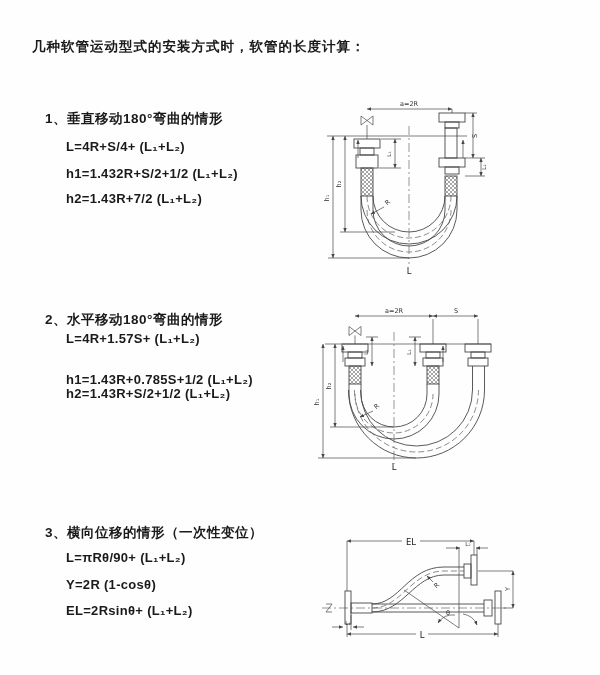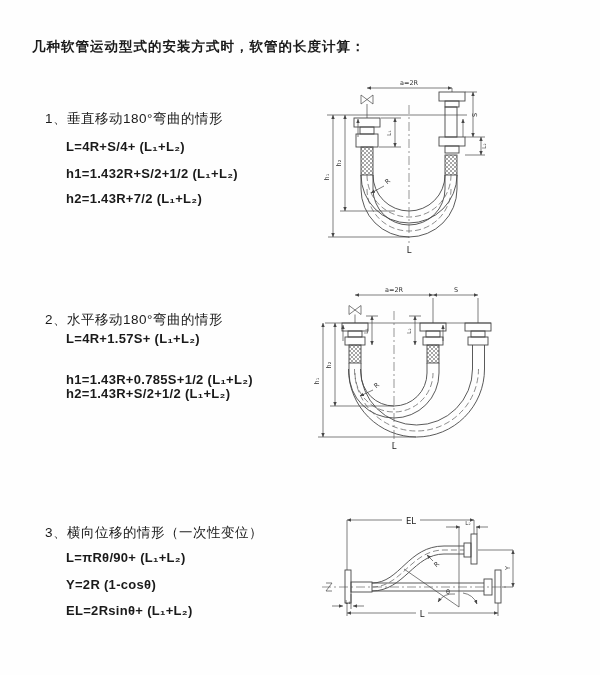--- a/index.html
+++ b/index.html
@@ -6,28 +6,28 @@
   body{
     width:600px;height:675px;position:relative;background:#fefefe;
     font-family:"Liberation Sans","DejaVu Sans",sans-serif;color:#1a1a1a;
     overflow:hidden;
   }
   .doc-title{
     position:absolute;left:32px;top:22px;font-size:13.5px;font-weight:700;
     letter-spacing:1px;white-space:nowrap;margin-top:16px;
   }
   .sec-heading{
-    position:absolute;left:45px;font-size:13.5px;font-weight:400;
+    position:absolute;left:45px;font-size:13.5px;font-weight:700;
     letter-spacing:0.5px;white-space:nowrap;
   }
   .formula{
     position:absolute;left:66px;font-size:13px;font-weight:700;
     letter-spacing:0.3px;white-space:nowrap;
   }
-  .fig{position:absolute;}
+  .fig{position:absolute;margin-top:21px;}
   svg{display:block;overflow:visible;}
   .ln{stroke:#474747;fill:none;stroke-width:0.9;}
   .thin{stroke:#474747;fill:none;stroke-width:0.7;}
   .dash{stroke:#5a5a5a;fill:none;stroke-width:0.7;stroke-dasharray:6 3;}
   .cl{stroke:#6a6a6a;fill:none;stroke-width:0.7;stroke-dasharray:9 3 2 3;}
   .dim{stroke:#474747;fill:none;stroke-width:0.7;}
   .braid{fill:url(#hatch);stroke:#474747;stroke-width:0.9;}
   text.dl{font-family:"DejaVu Sans",sans-serif;font-size:6.5px;fill:#333;}
   text.dl-big{font-family:"DejaVu Sans",sans-serif;font-size:8.5px;fill:#222;}
   text.dl-sm{font-family:"DejaVu Sans",sans-serif;font-size:5.5px;fill:#333;}

